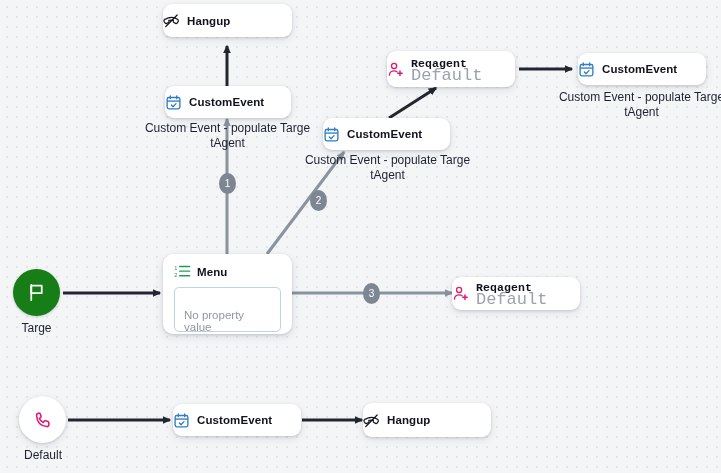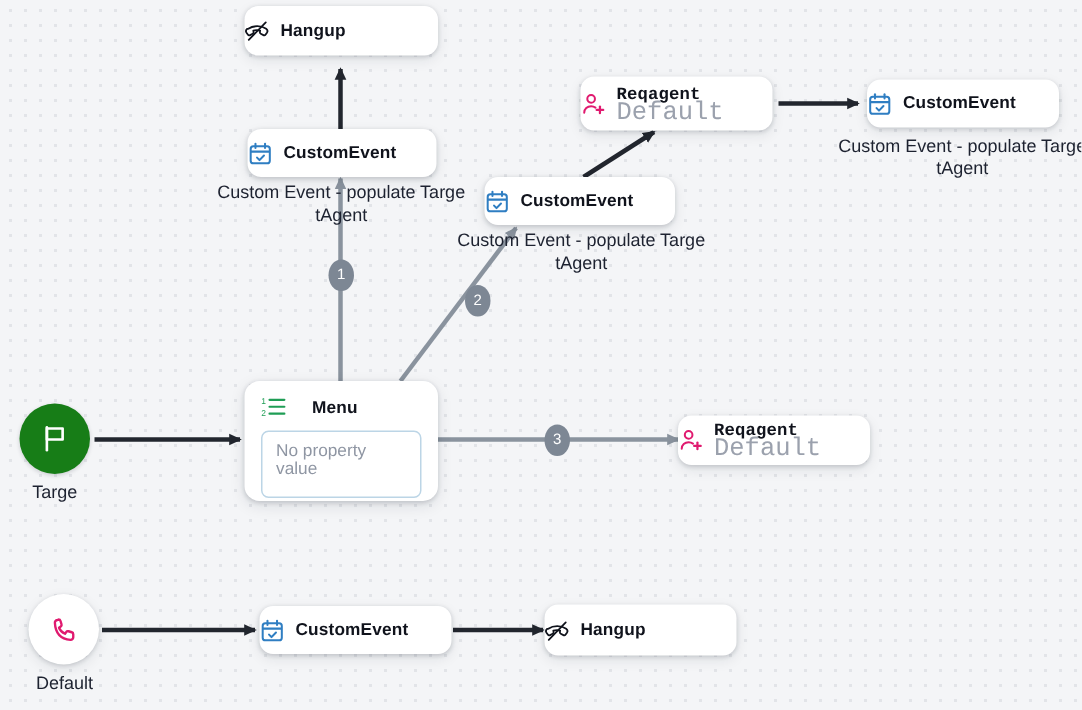--- a/index.html
+++ b/index.html
@@ -100,31 +100,31 @@
     position: absolute;
     background: #ffffff;
     border-radius: 10px;
     box-shadow: 0 1px 3px rgba(20,28,45,.16), 0 3px 10px rgba(20,28,45,.10);
     box-sizing: border-box;
     padding: 9px 11px 11px 11px;
   }
   .menu-head {
     display: flex;
     align-items: center;
-    gap: 17px;
+    gap: 6px;
     margin-bottom: 7px;
   }
   .menu-prop {
     border: 1px solid #bcd5e6;
     border-radius: 5px;
     height: 45px;
     box-sizing: border-box;
     display: flex;
     align-items: flex-start;
-    padding: 7px 9px;
+    padding: 21px 9px;
   }
   .menu-prop span {
     font-size: 11.5px;
     color: #8f96a3;
   }
   
   .edge-label {
     position: absolute;
     font-size: 12px;
     color: #1d2230;

